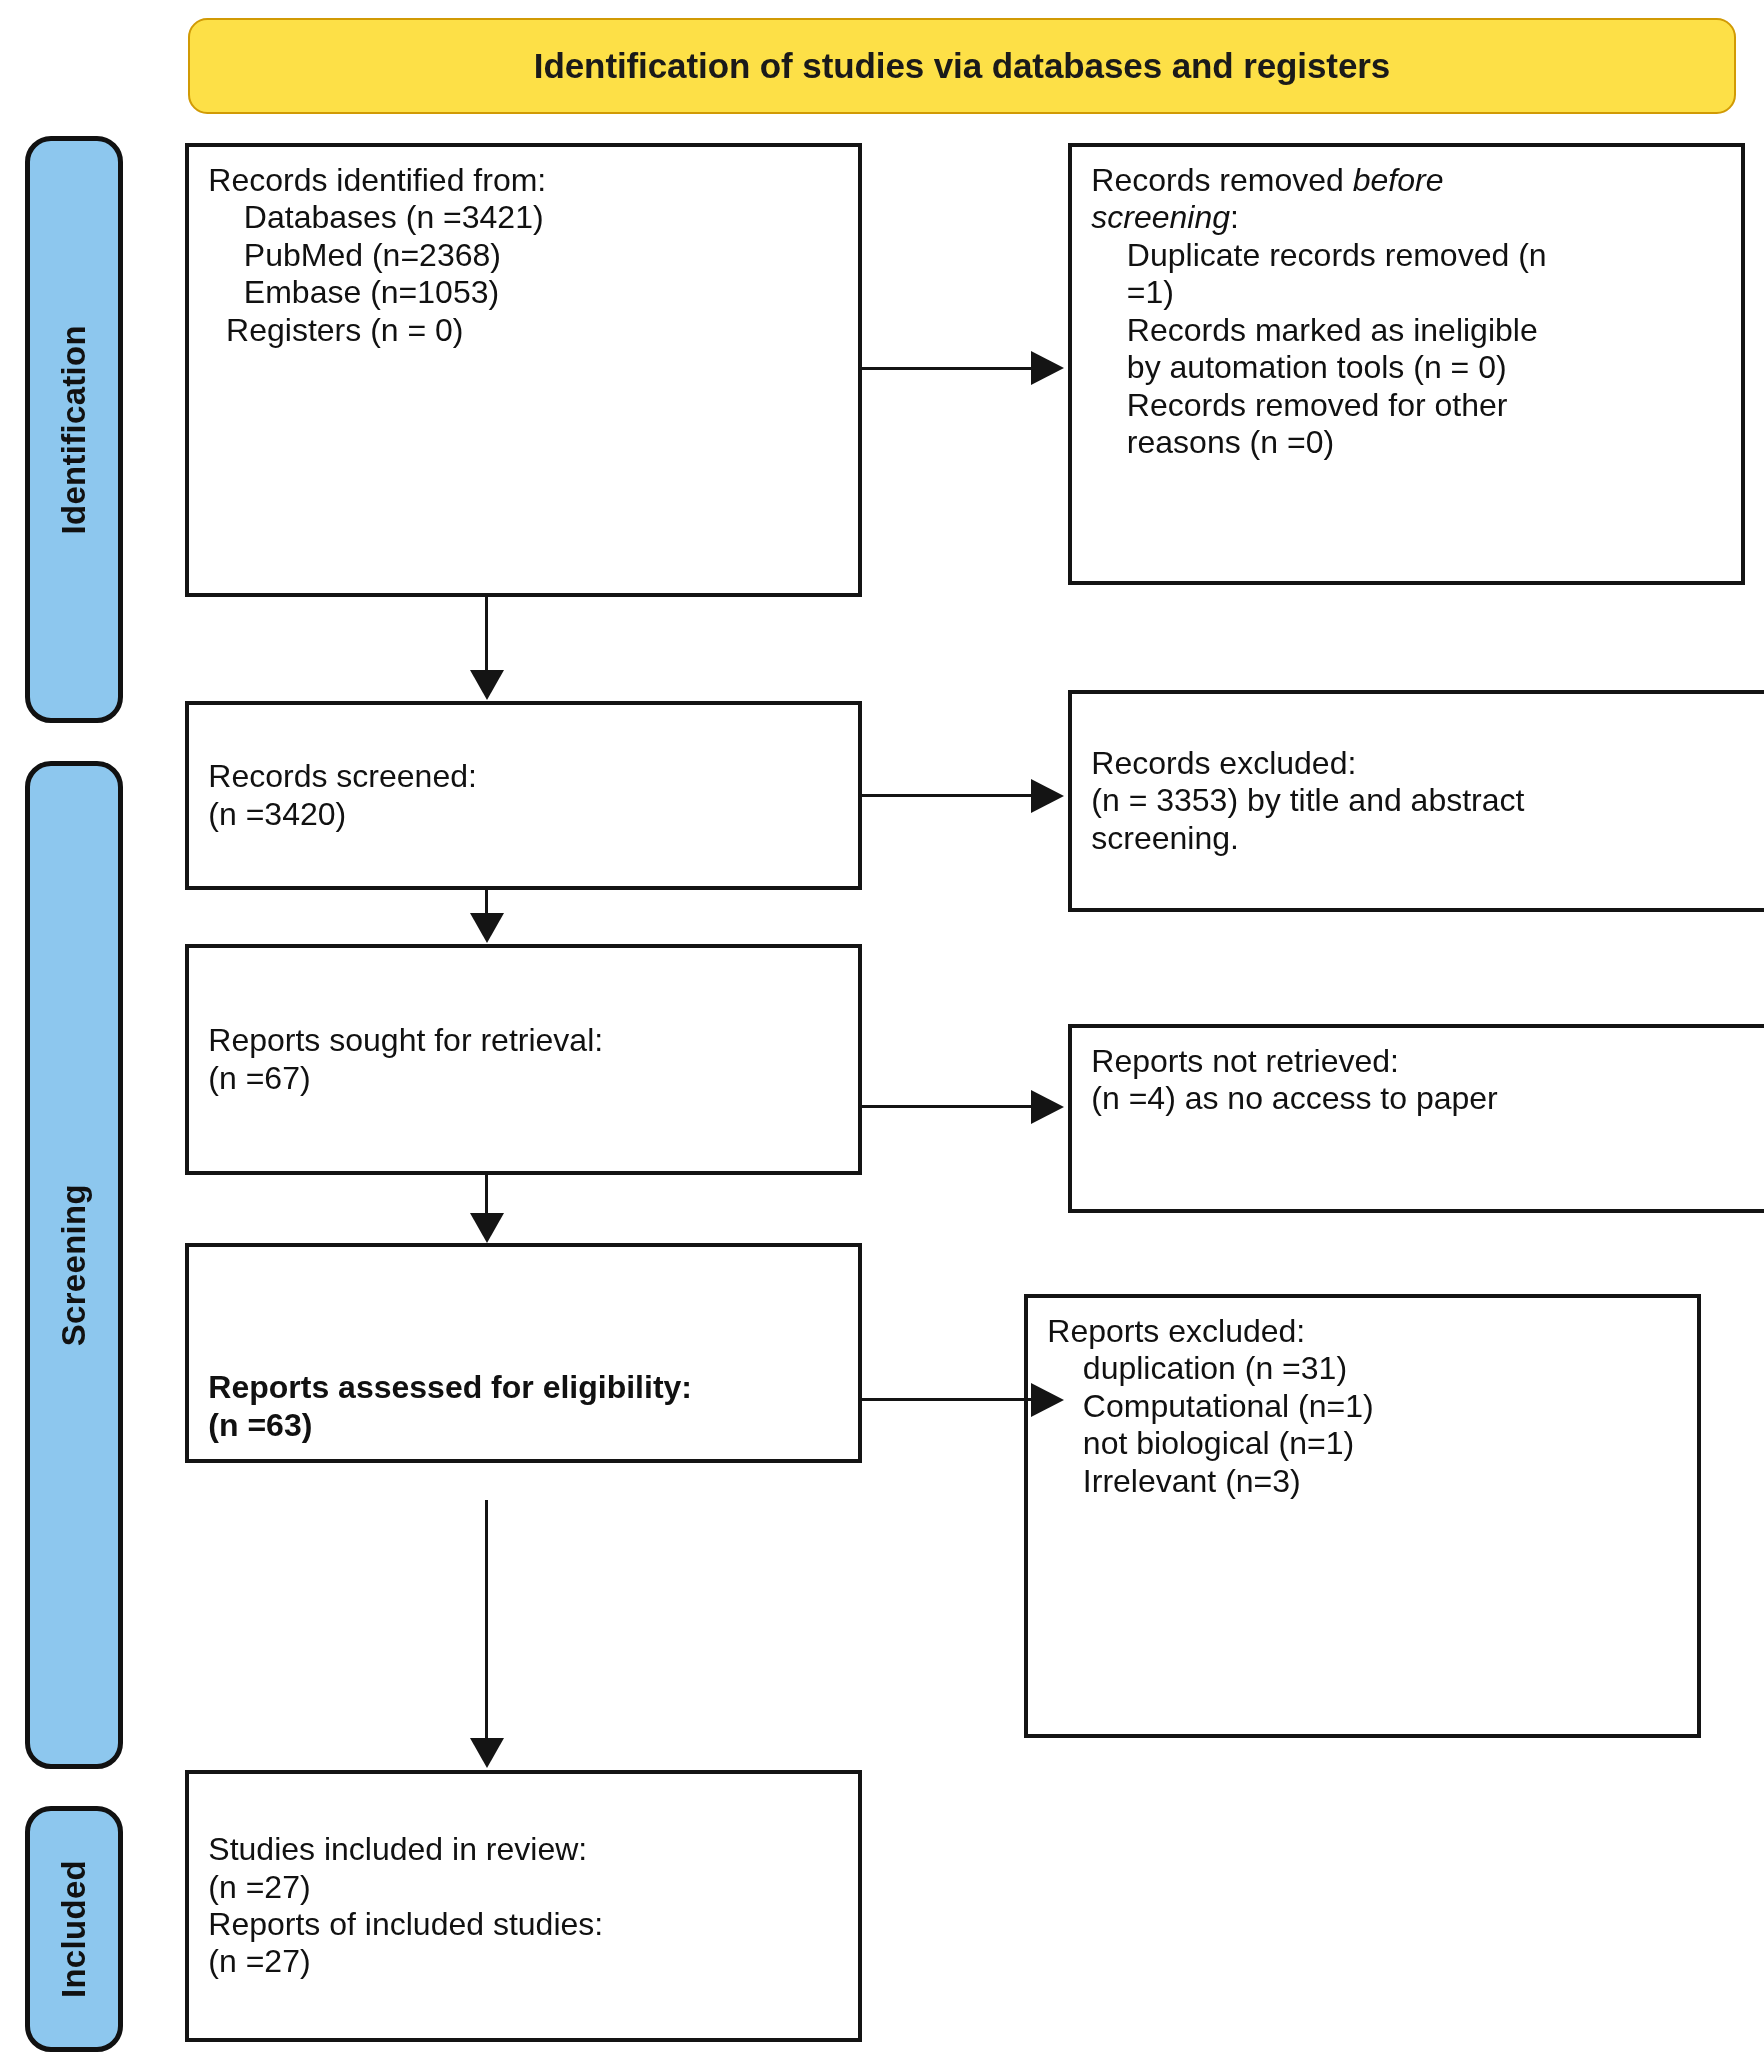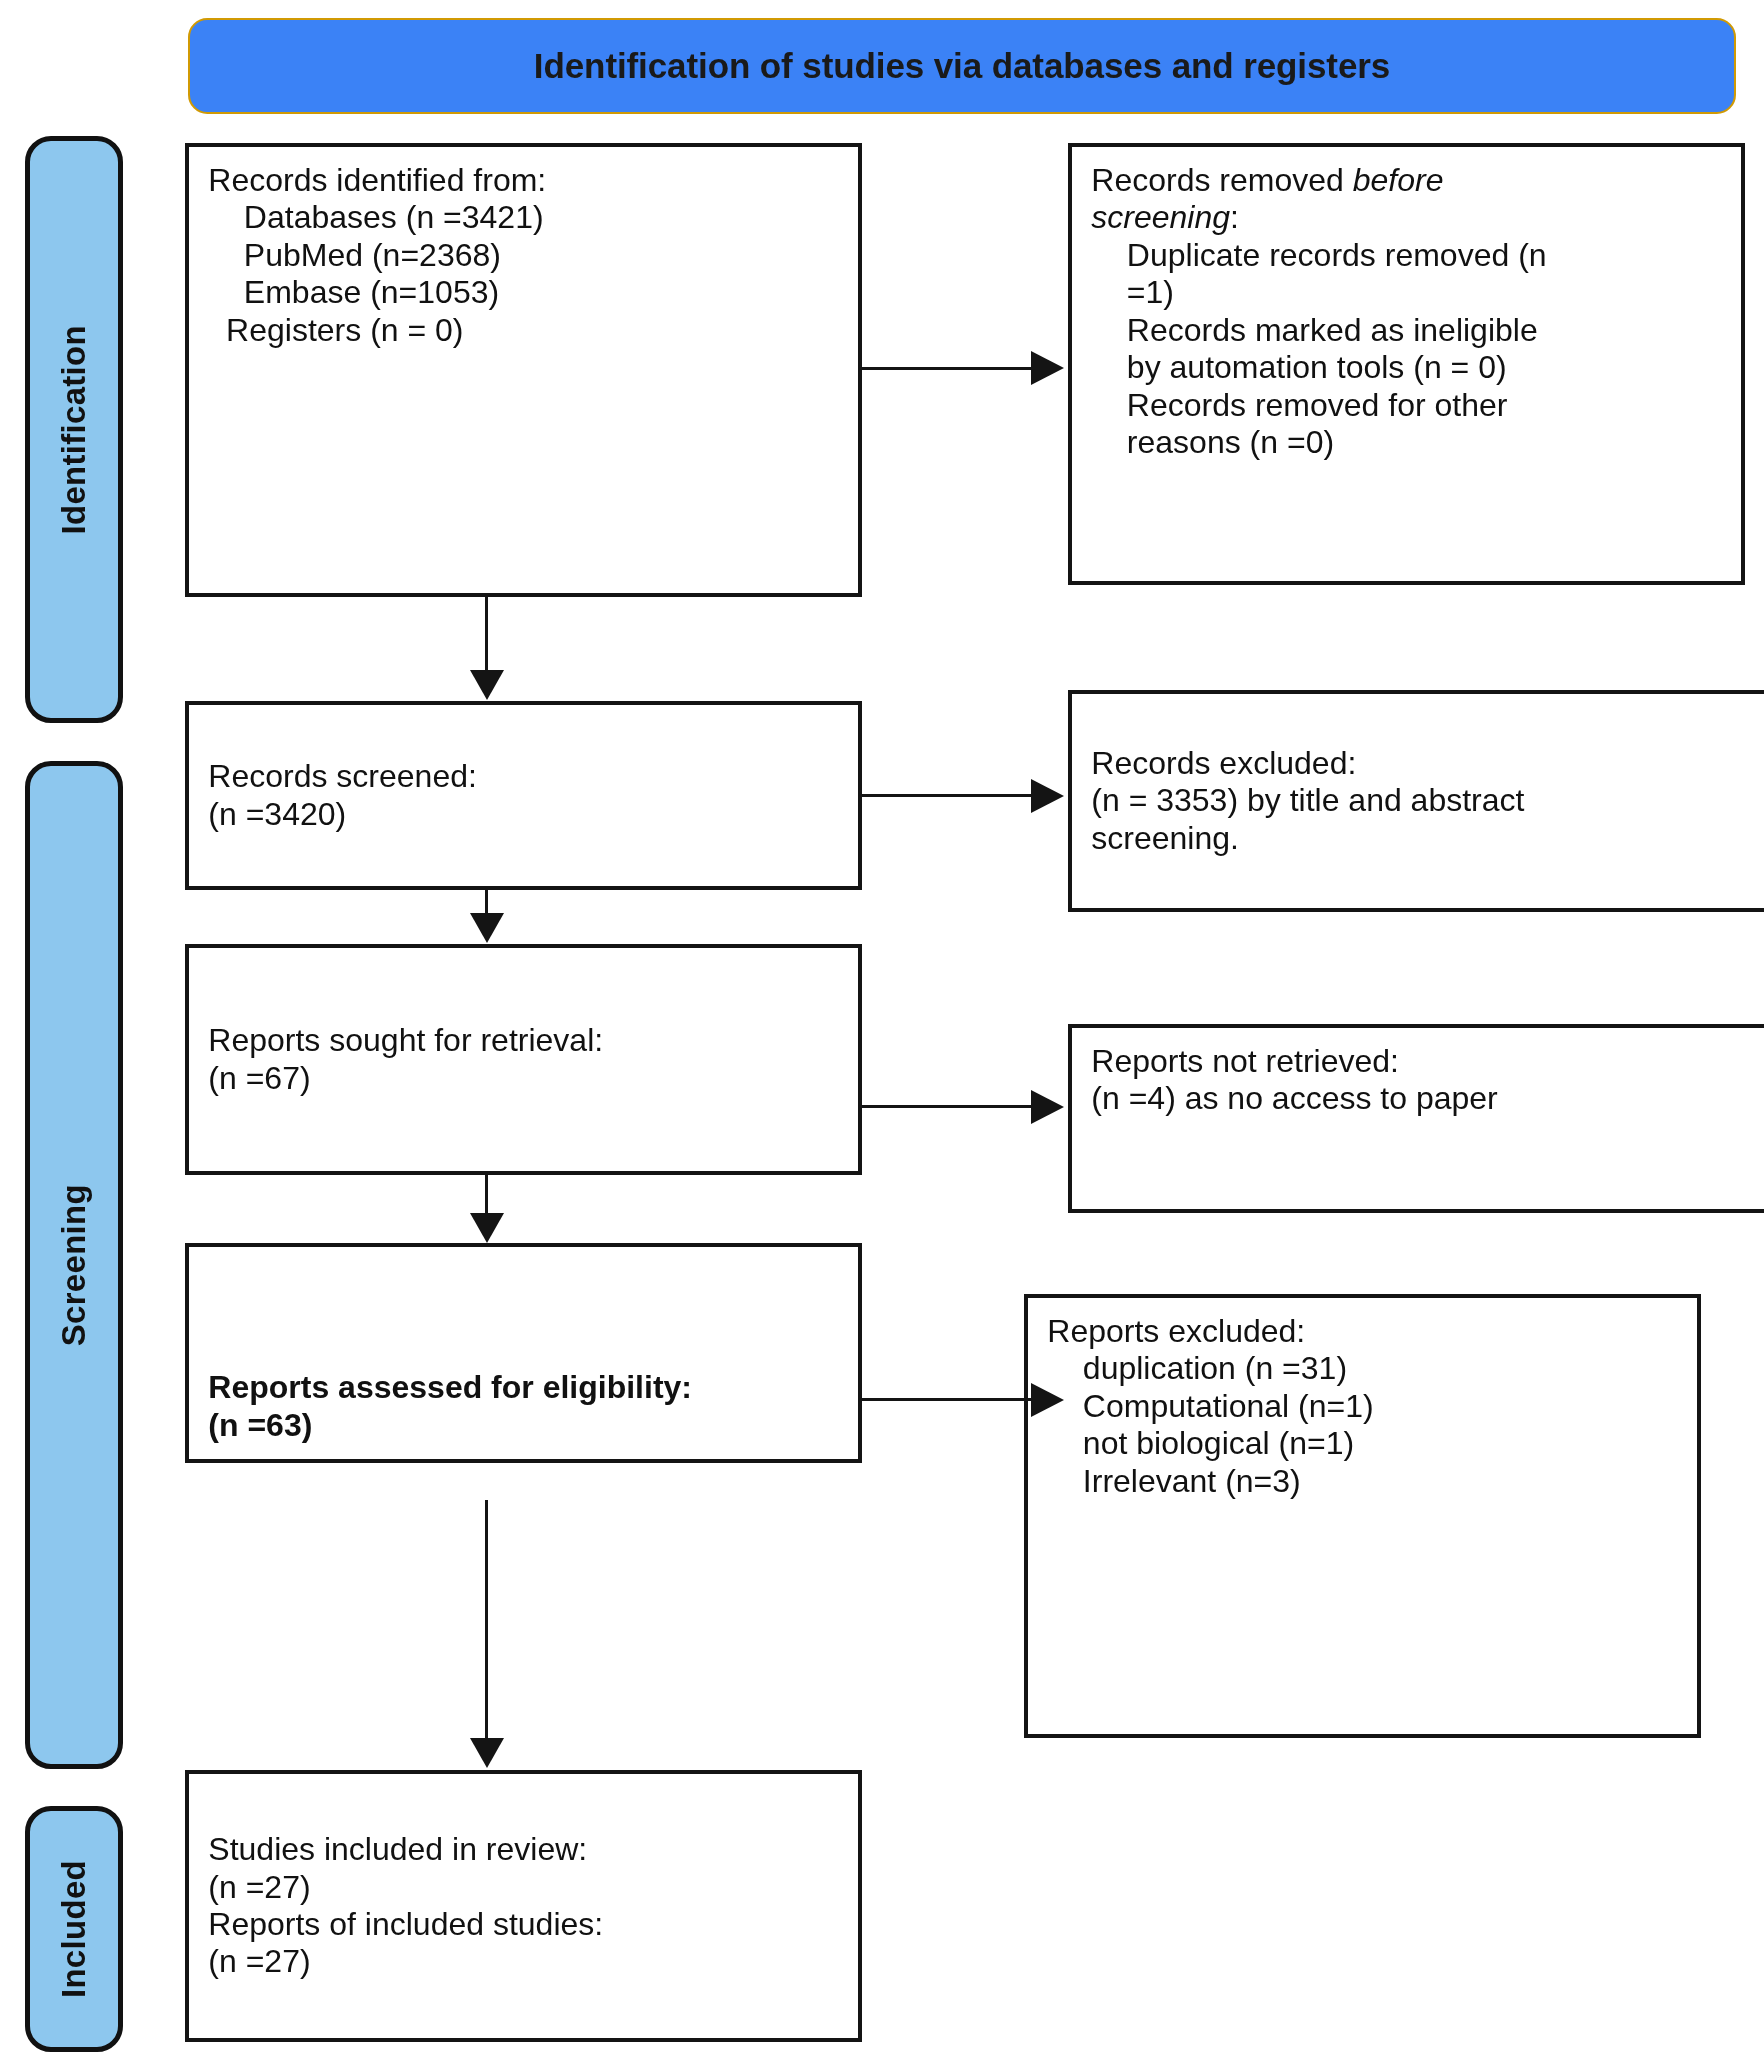--- a/index.html
+++ b/index.html
@@ -18,21 +18,21 @@
     overflow: hidden;
   }
 
   
   .banner {
     position: absolute;
     left: 188px;
     top: 18px;
     width: 1548px;
     height: 96px;
-    background: #3b82f6;
+    background: #fde047;
     border: 2.8px solid #D19A04;
     border-radius: 19.3px;
     box-sizing: border-box;
     display: flex;
     align-items: center;
     justify-content: center;
   }
   .banner-text {
     font-size: 35px;
     font-weight: bold;

